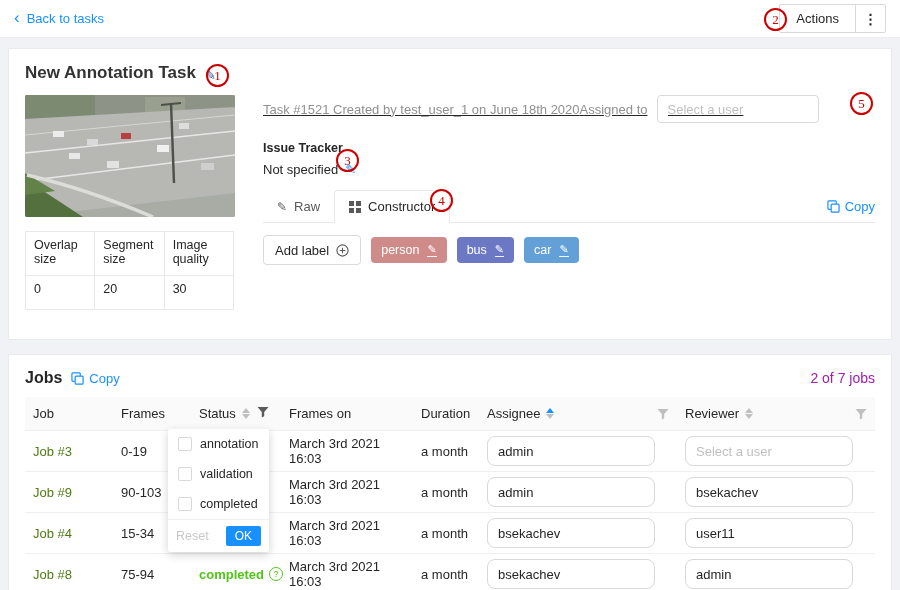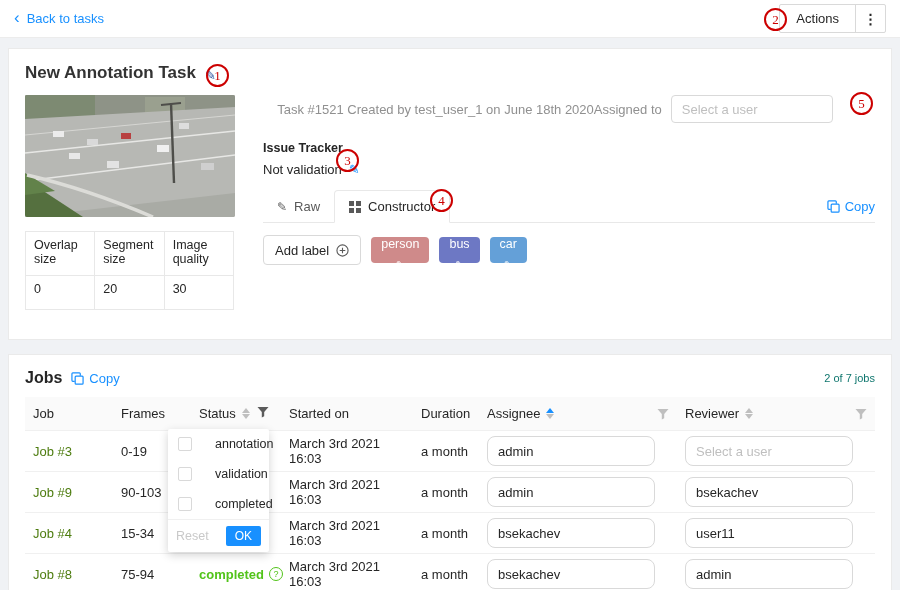--- a/index.html
+++ b/index.html
@@ -32,46 +32,46 @@
   .task-body { display:flex; }
   .left-col { width:210px; flex:none; }
   .thumb { width:210px; height:122px; overflow:hidden; border-radius:2px; background:#a8aaa4; }
   .thumb svg { display:block; }
   .params-table { margin-top:14px; border-collapse:collapse; width:209px; table-layout:fixed; }
   .params-table th, .params-table td { border:1px solid #e8e8e8; font-weight:400; font-size:12.5px;
     text-align:left; padding:6px 8px; vertical-align:top; color:#262626; }
   .params-table th { height:44px; }
   .params-table td { height:34px; }
   .right-col { flex:1; margin-left:28px; min-width:0; }
-  .meta-row { display:flex; justify-content:center; align-items:center; }
+  .meta-row { display:flex; justify-content:flex-start; align-items:center;text-decoration:underline; }
   .meta-text { color:#909090; }
   .assigned { display:flex; align-items:center; gap:9px; color:#909090; margin-right:28px; }
   input.select-user { width:162px; height:28px; border:1px solid #d9d9d9; border-radius:4px;
     padding:0 10px; font:inherit; color:#262626; outline:none; }
   input::placeholder { color:#bfbfbf; }
   .issue-block { margin-top:18px; }
   .issue-title { font-weight:700; font-size:12.5px; }
   .issue-value { margin-top:7px; display:flex; align-items:center; gap:7px; }
   .tabs-row { margin-top:13px; display:flex; align-items:flex-end; border-bottom:1px solid #e8e8e8; }
   .tab { padding:8px 14px; color:#595959; display:flex; align-items:center; gap:7px; cursor:pointer; }
   .tab.active { background:#fff; border:1px solid #e8e8e8; border-bottom:1px solid #fff;
     margin-bottom:-1px; border-radius:4px 4px 0 0; color:#262626; }
   .tab .tab-pencil { color:#595959; font-size:12px; }
   .copy-link { margin-left:auto; color:#1890ff; display:flex; align-items:center; gap:5px;
     padding-bottom:8px; cursor:pointer; }
   .labels-area { padding-top:12px; display:flex; gap:10px; align-items:center; }
   .add-label-btn { border:1px solid #d9d9d9; border-radius:4px; background:#fff; height:30px;
     padding:0 11px; display:flex; align-items:center; gap:7px; font:inherit; cursor:pointer; color:#262626; }
   .chip { height:26px; border-radius:4px; color:#fff; display:inline-flex; align-items:center;
-    gap:8px; padding:0 10px; font-size:12.5px; cursor:pointer;flex-direction:column; }
+    gap:8px; padding:0 10px; font-size:12.5px; cursor:pointer; }
   .chip .chip-pencil { color:#fff; font-size:11px; border-bottom:1px solid rgba(255,255,255,.9); line-height:1.1; }
   
   .jobs-header { display:flex; align-items:center; gap:9px; padding:4px 0 10px; }
   .jobs-title { font-size:16px; font-weight:700; }
-  .jobs-count { margin-left:auto; font-size:11px; color:#0f766e; }
+  .jobs-count { margin-left:auto; font-size:14px; color:#a21caf; }
   table.jobs { width:100%; border-collapse:collapse; table-layout:fixed; }
   table.jobs thead th { background:#fafafa; font-weight:500; text-align:left; padding:9px 8px;
     border-bottom:1px solid #f0f0f0; font-size:13px; }
   table.jobs tbody td { padding:5px 8px; border-bottom:1px solid #f0f0f0; height:41px; }
   .job-link { color:#4d7c0f; cursor:pointer; }
   .hdr-flex { display:flex; align-items:center; gap:6px; }
   .sorter { display:inline-flex; flex-direction:column; gap:1px; }
   .car-up { width:0; height:0; border-left:4px solid transparent; border-right:4px solid transparent;
     border-bottom:5px solid #bfbfbf; }
   .car-dn { width:0; height:0; border-left:4px solid transparent; border-right:4px solid transparent;
@@ -79,21 +79,21 @@
   .car-up.active { border-bottom-color:#1890ff; }
   .funnel { margin-left:auto; display:inline-flex; cursor:pointer; }
   .status-completed { color:#52c41a; font-weight:600; display:inline-flex; align-items:center; gap:5px; }
   .qicon { width:14px; height:14px; border:1px solid #52c41a; border-radius:50%; color:#52c41a;
     font-size:9px; display:inline-flex; align-items:center; justify-content:center; font-weight:400; }
   input.cell-input { width:168px; height:30px; border:1px solid #d9d9d9; border-radius:8px;
     padding:0 10px; font:inherit; color:#262626; outline:none; }
   
   .filter-dropdown { position:absolute; left:168px; top:429px; width:101px; background:#fff;
     border-radius:2px; box-shadow:0 3px 10px rgba(0,0,0,.18); z-index:10; }
-  .filter-item { display:flex; align-items:center; gap:23px; padding:8px 10px; font-size:12.5px;
+  .filter-item { display:flex; align-items:center; gap:8px; padding:8px 10px; font-size:12.5px;
     cursor:pointer; color:#262626; }
   .checkbox { width:14px; height:14px; border:1px solid #d9d9d9; border-radius:2px; background:#fff; flex:none; }
   .filter-footer { border-top:1px solid #f0f0f0; display:flex; justify-content:space-between;
     align-items:center; padding:6px 8px; }
   .reset-link { color:#c9c9c9; font-size:12.5px; cursor:default; }
   .ok-btn { background:#1890ff; color:#fff; border:none; border-radius:2px; font-size:12px;
     padding:3px 9px; font-family:inherit; cursor:pointer; }
   
   .ann { position:absolute; width:23px; height:23px; border:2px solid #cc0000; border-radius:50%;
     color:#cc0000; display:flex; align-items:center; justify-content:center; font-size:13px;
@@ -180,21 +180,21 @@
         <span class="meta-text">Task #1521 Created by test_user_1 on June 18th 2020</span>
         <span class="assigned">
           <span>Assigned to</span>
           <input class="select-user" type="text" placeholder="Select a user" style="">
         </span>
       </div>
 
       <div class="issue-block">
         <div class="issue-title">Issue Tracker</div>
         <div class="issue-value">
-          <span>Not validation</span>
+          <span>Not specified</span>
           <span class="pencil">✎</span>
         </div>
       </div>
 
       <div class="tabs-row">
         <div class="tab">
           <span class="tab-pencil">✎</span>
           <span>Raw</span>
         </div>
         <div class="tab active">
@@ -275,21 +275,21 @@
               <span class="car-up"></span>
                 <span class="car-dn"></span>
             </span>
           </span>
         </th>
         <th style="padding:9px 4px;">
           <svg width="12" height="12" viewBox="0 0 12 12" fill="#5b5b5b">
             <path d="M0.5 1h11L7.2 6v4.2L4.8 11.4V6z"></path>
           </svg>
         </th>
-        <th>Started on</th>
+        <th>Frames on</th>
         <th>Duration</th>
         <th>
           <span class="hdr-flex">
             <span>Assignee</span>
             <span class="sorter">
               <span class="car-up active"></span>
                 <span class="car-dn"></span>
             </span>
             <span class="funnel">
               <svg width="12" height="12" viewBox="0 0 12 12" fill="#bfbfbf">

